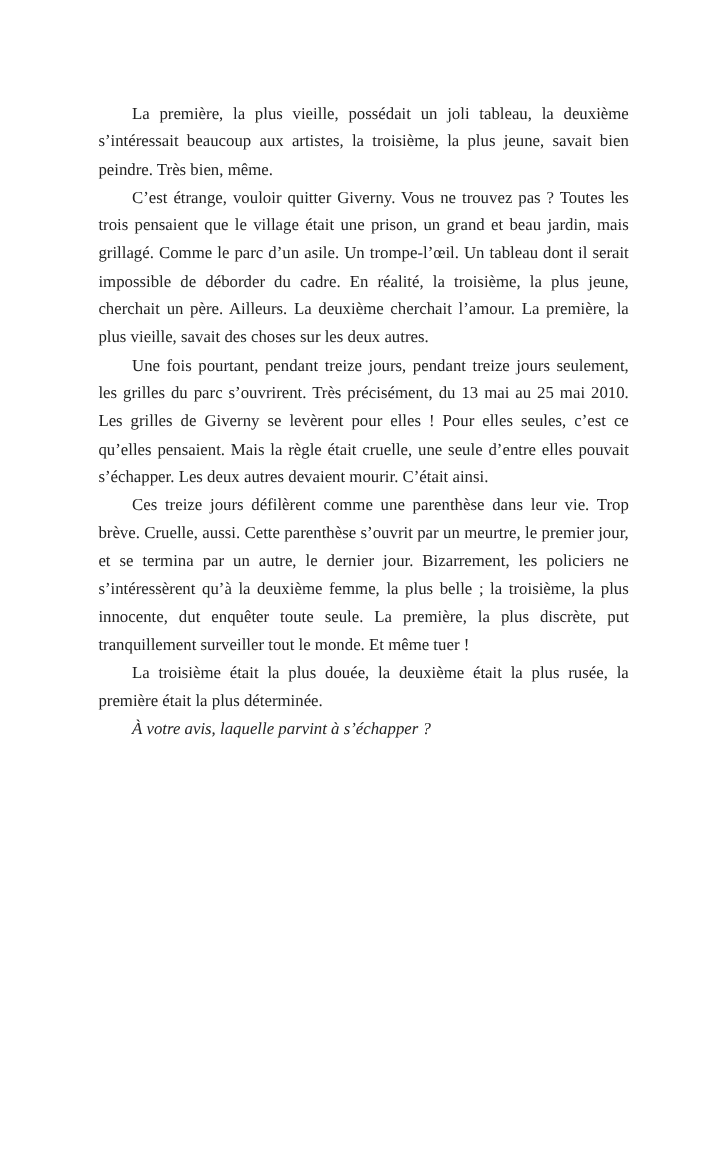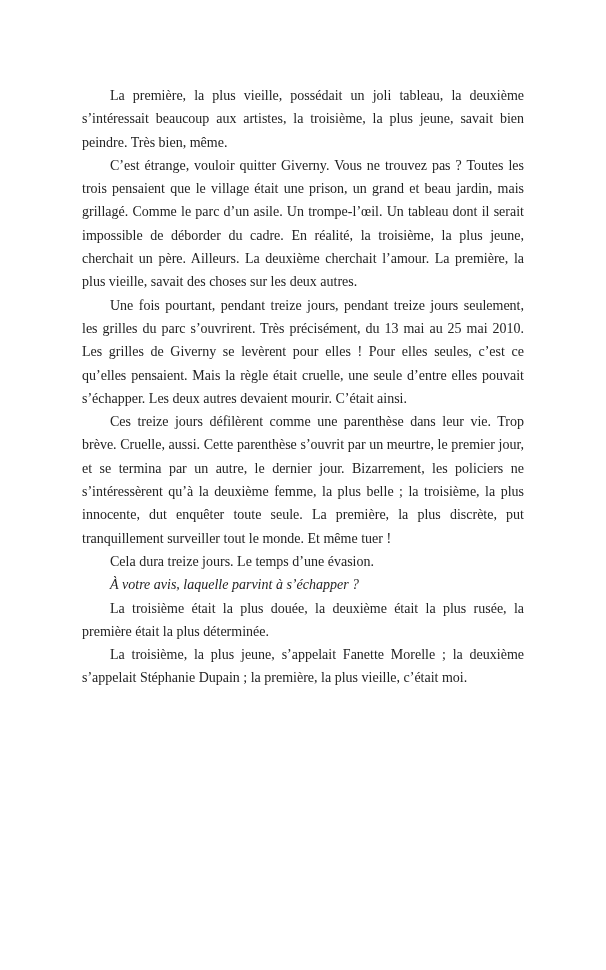--- a/index.html
+++ b/index.html
@@ -39,18 +39,16 @@
   </style>
 </head>
 <body>
 
 <div class="page" style="background: rgb(255, 255, 255);">
   <main class="text-block" id="text-block" style="color: rgb(34, 34, 34);">
       <p class="para">La première, la plus vieille, possédait un joli tableau, la deuxième s’intéressait beaucoup aux artistes, la troisième, la plus jeune, savait bien peindre. Très bien, même.</p>
       <p class="para">C’est étrange, vouloir quitter Giverny. Vous ne trouvez pas&nbsp;? Toutes les trois pensaient que le village était une prison, un grand et beau jardin, mais grillagé. Comme le parc d’un asile. Un trompe-l’œil. Un tableau dont il serait impossible de déborder du cadre. En réalité, la troisième, la plus jeune, cherchait un père. Ailleurs. La deuxième cherchait l’amour. La première, la plus vieille, savait des choses sur les deux autres.</p>
       <p class="para">Une fois pourtant, pendant treize jours, pendant treize jours seulement, les grilles du parc s’ouvrirent. Très précisément, du 13 mai au 25 mai 2010. Les grilles de Giverny se levèrent pour elles&nbsp;! Pour elles seules, c’est ce qu’elles pensaient. Mais la règle était cruelle, une seule d’entre elles pouvait s’échapper. Les deux autres devaient mourir. C’était ainsi.</p>
       <p class="para">Ces treize jours défilèrent comme une parenthèse dans leur vie. Trop brève. Cruelle, aussi. Cette parenthèse s’ouvrit par un meurtre, le premier jour, et se termina par un autre, le dernier jour. Bizarrement, les policiers ne s’intéressèrent qu’à la deuxième femme, la plus belle&nbsp;; la troisième, la plus innocente, dut enquêter toute seule. La première, la plus discrète, put tranquillement surveiller tout le monde. Et même tuer&nbsp;!</p>
-      <p class="para">Cela dura treize jours. Le temps d’une évasion.</p>
+      <p class="para">La troisième était la plus douée, la deuxième était la plus rusée, la première était la plus déterminée.</p>
       <p class="para italic">À votre avis, laquelle parvint à s’échapper&nbsp;?</p>
-      <p class="para">La troisième était la plus douée, la deuxième était la plus rusée, la première était la plus déterminée.</p>
-      <p class="para">La troisième, la plus jeune, s’appelait Fanette Morelle&nbsp;; la deuxième s’appelait Stéphanie Dupain&nbsp;; la première, la plus vieille, c’était moi.</p>
     </main>
 </div>
 
 </body></html>

